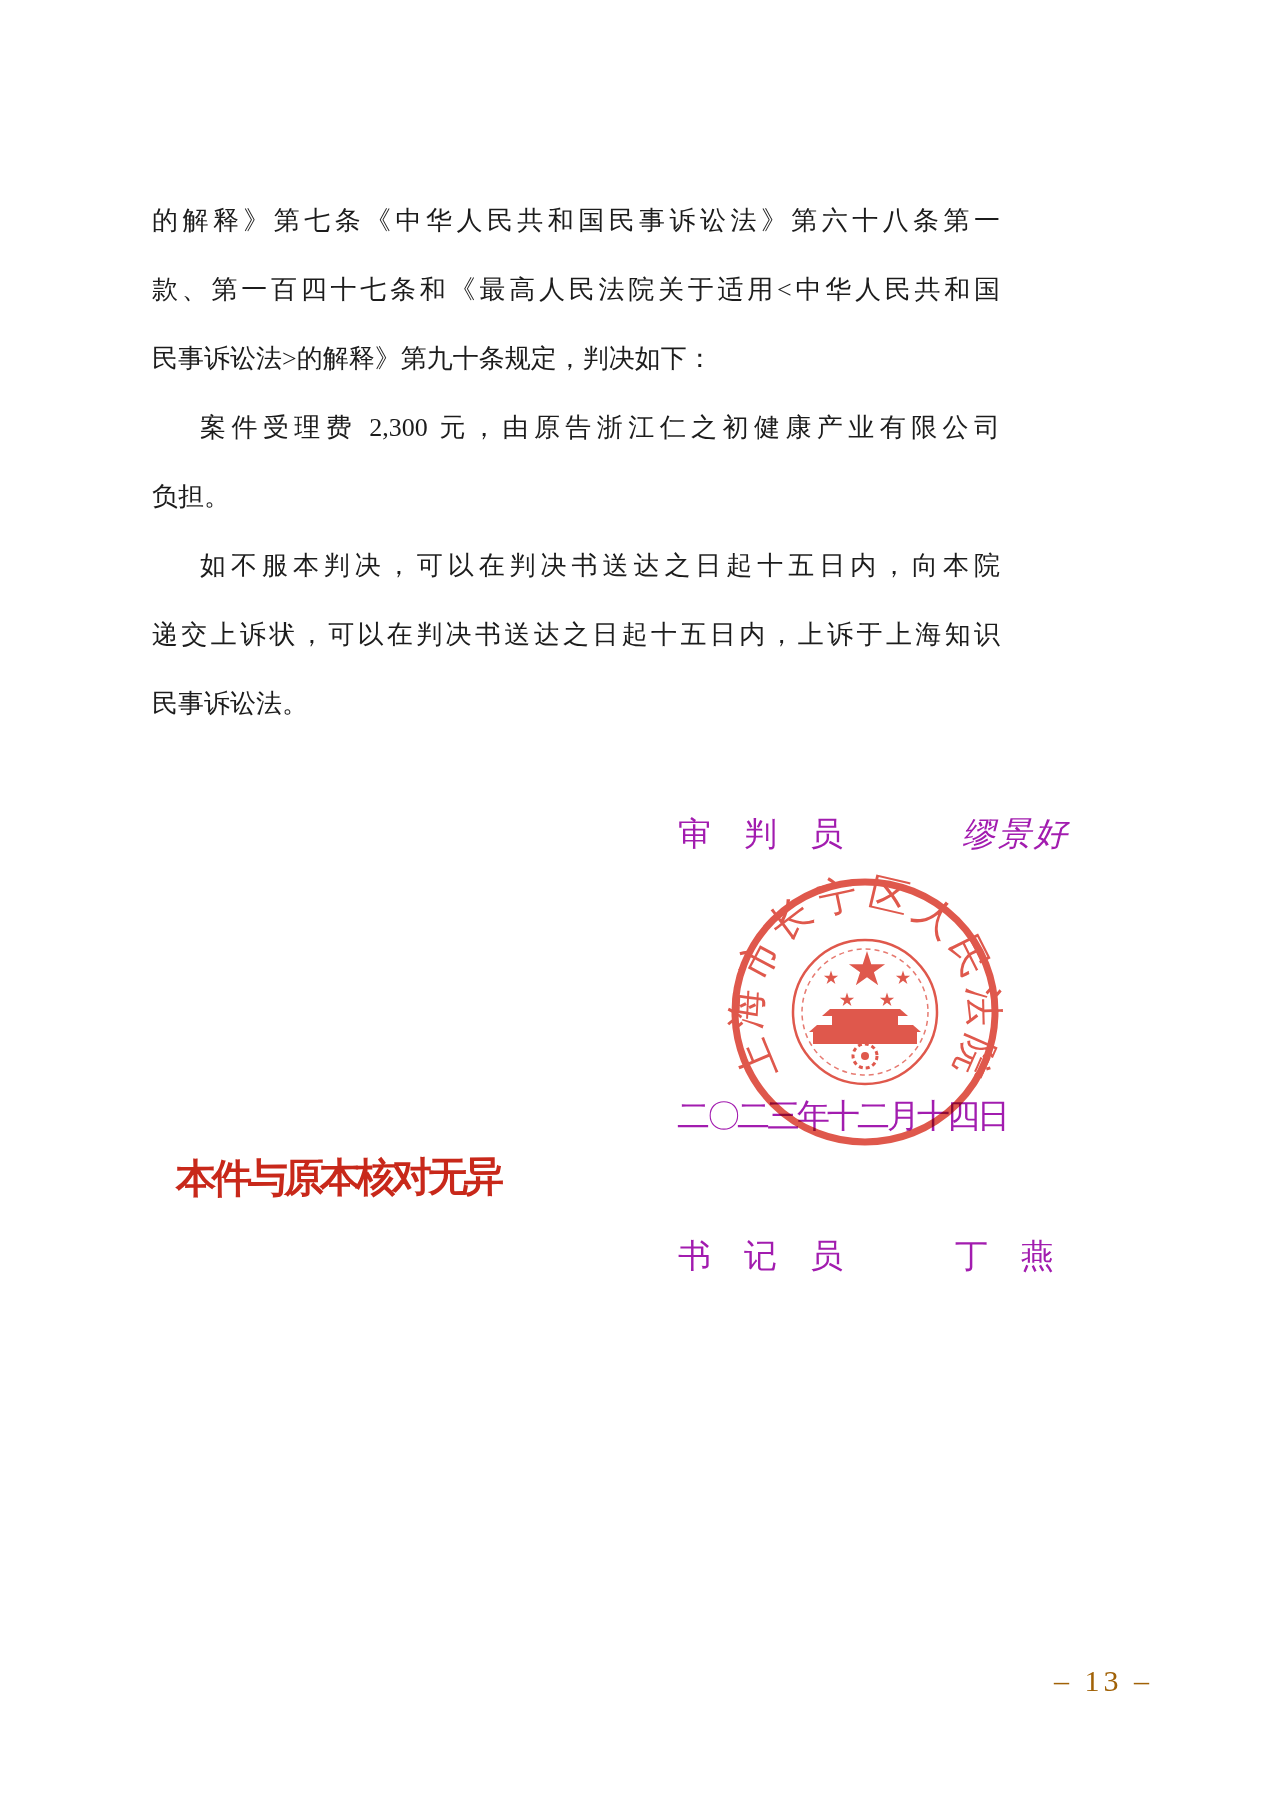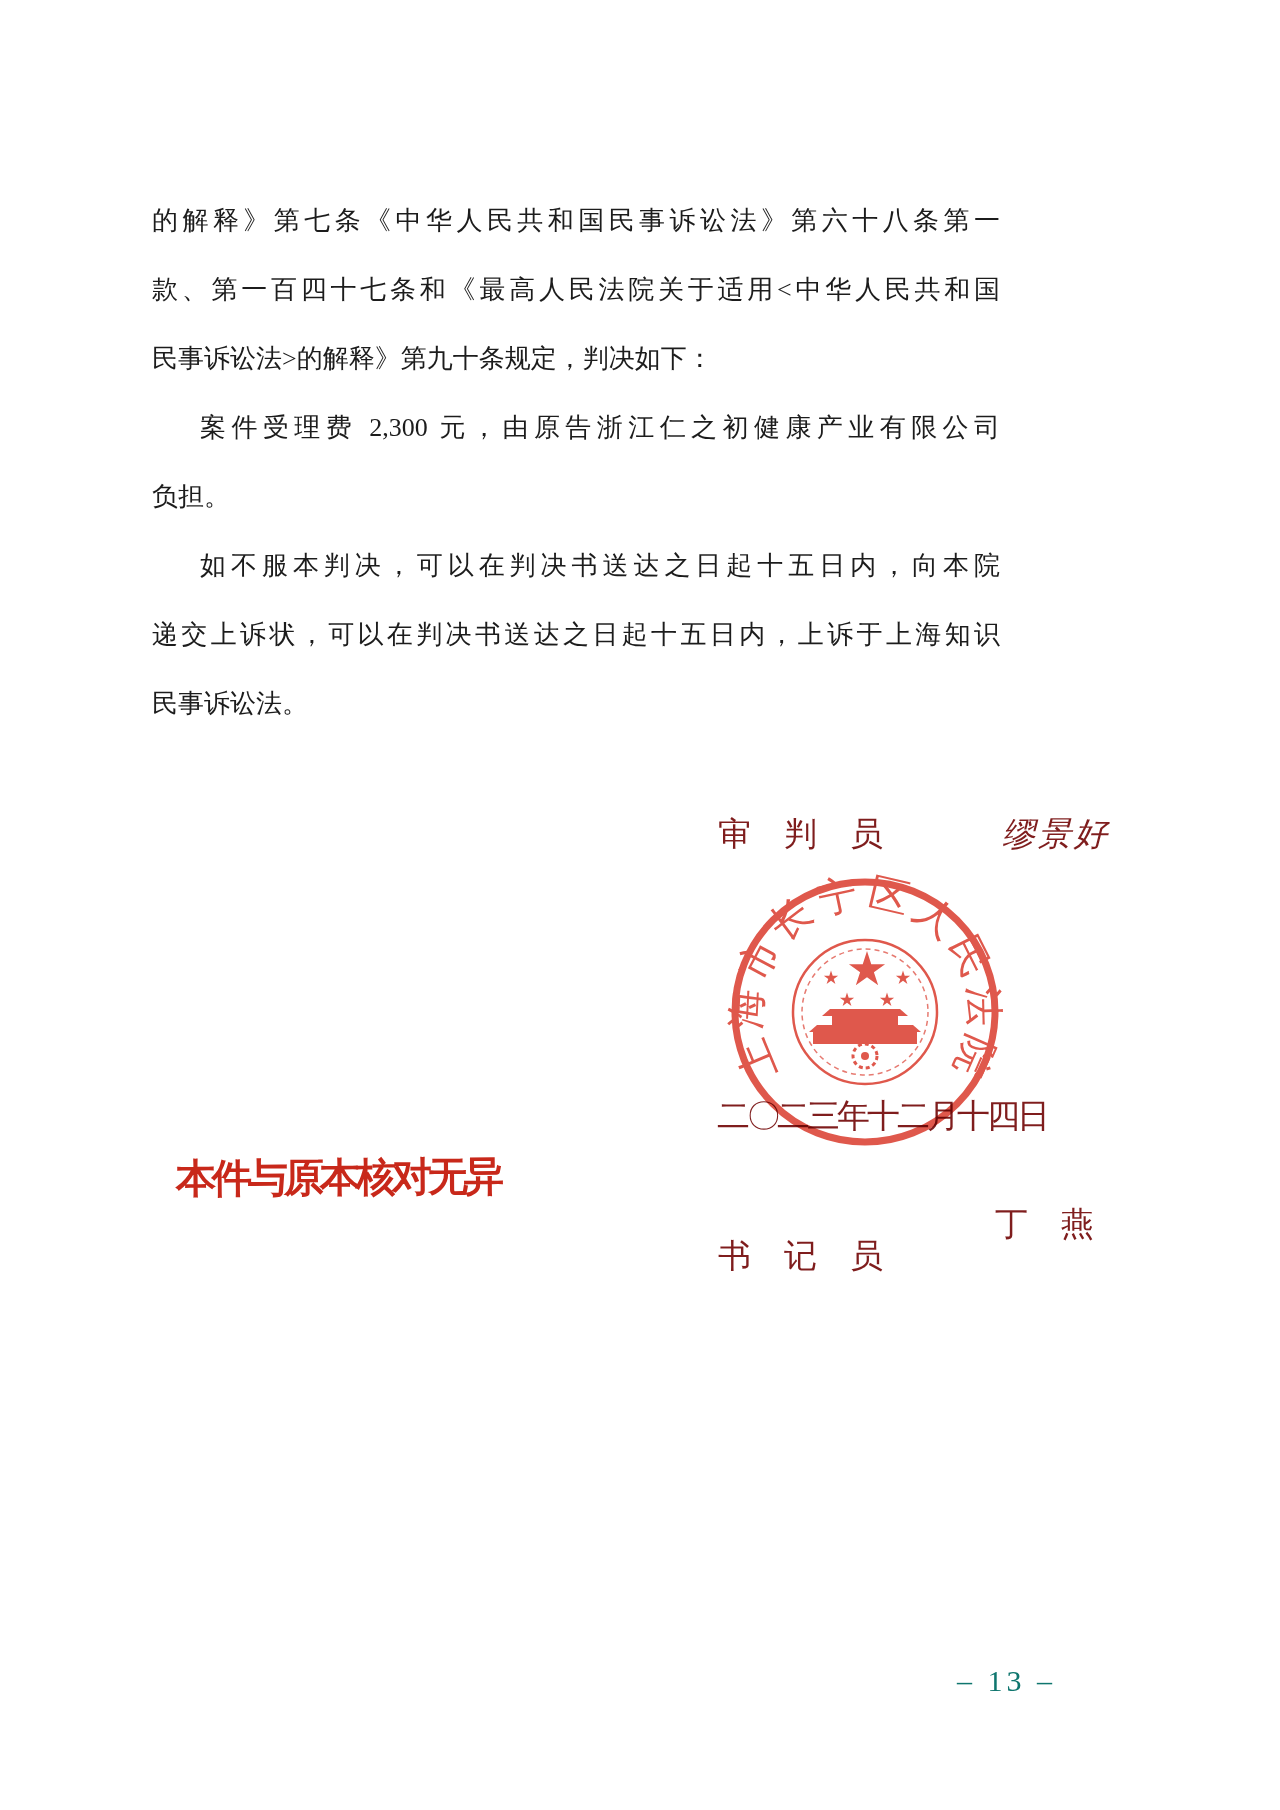--- a/index.html
+++ b/index.html
@@ -13,42 +13,42 @@
   }
   
   .doc-body{
     position:absolute;left:152px;top:186px;width:848px;
     font-size:26px;line-height:69px;
   }
   .line{width:848px;box-sizing:border-box;white-space:nowrap;}
   .line.j{white-space:normal;text-align:justify;text-align-last:justify;}
   .line.ind{padding-left:48px;}
   
-  .sig{position:absolute;font-size:33px;white-space:nowrap;color:#7f1d1d;margin-left:40px;}
+  .sig{position:absolute;font-size:33px;white-space:nowrap;color:#a21caf;}
   .judge-title{left:678px;top:812px;}
   .judge-name{left:962px;top:812px;letter-spacing:3px;font-style:italic;}
   .date-line{left:677px;top:1094px;font-size:33px;letter-spacing:-3px;}
   .clerk-title{left:678px;top:1234px;font-family:Liberation Serif, serif;}
-  .clerk-name{left:955px;top:1202px;text-align:center;}
+  .clerk-name{left:955px;top:1234px;text-align:center;}
   
   .verify-stamp{
     position:absolute;left:176px;top:1150px;
     font-size:40px;font-weight:900;letter-spacing:-4px;
     color:#c8281a;white-space:nowrap;
     transform:rotate(-0.4deg);
   }
   
   .seal{
     position:absolute;left:727px;top:874px;width:276px;height:276px;
     opacity:0.93;mix-blend-mode:multiply;
   }
   
   .page-num{
-    position:absolute;left:957px;top:1664px;
-    font-size:30px;letter-spacing:4px;color:#0f766e;
+    position:absolute;left:1054px;top:1664px;
+    font-size:30px;letter-spacing:4px;color:#a16207;
   }
 </style>
 </head>
 <body>
 
 <div class="doc-body">
   <div class="line j">的解释》第七条《中华人民共和国民事诉讼法》第六十八条第一</div>
   <div class="line j">款、第一百四十七条和《最高人民法院关于适用&lt;中华人民共和国</div>
   <div class="line">民事诉讼法&gt;的解释》第九十条规定，判决如下：</div>
   <div class="line j ind">案件受理费 2,300 元，由原告浙江仁之初健康产业有限公司</div>

